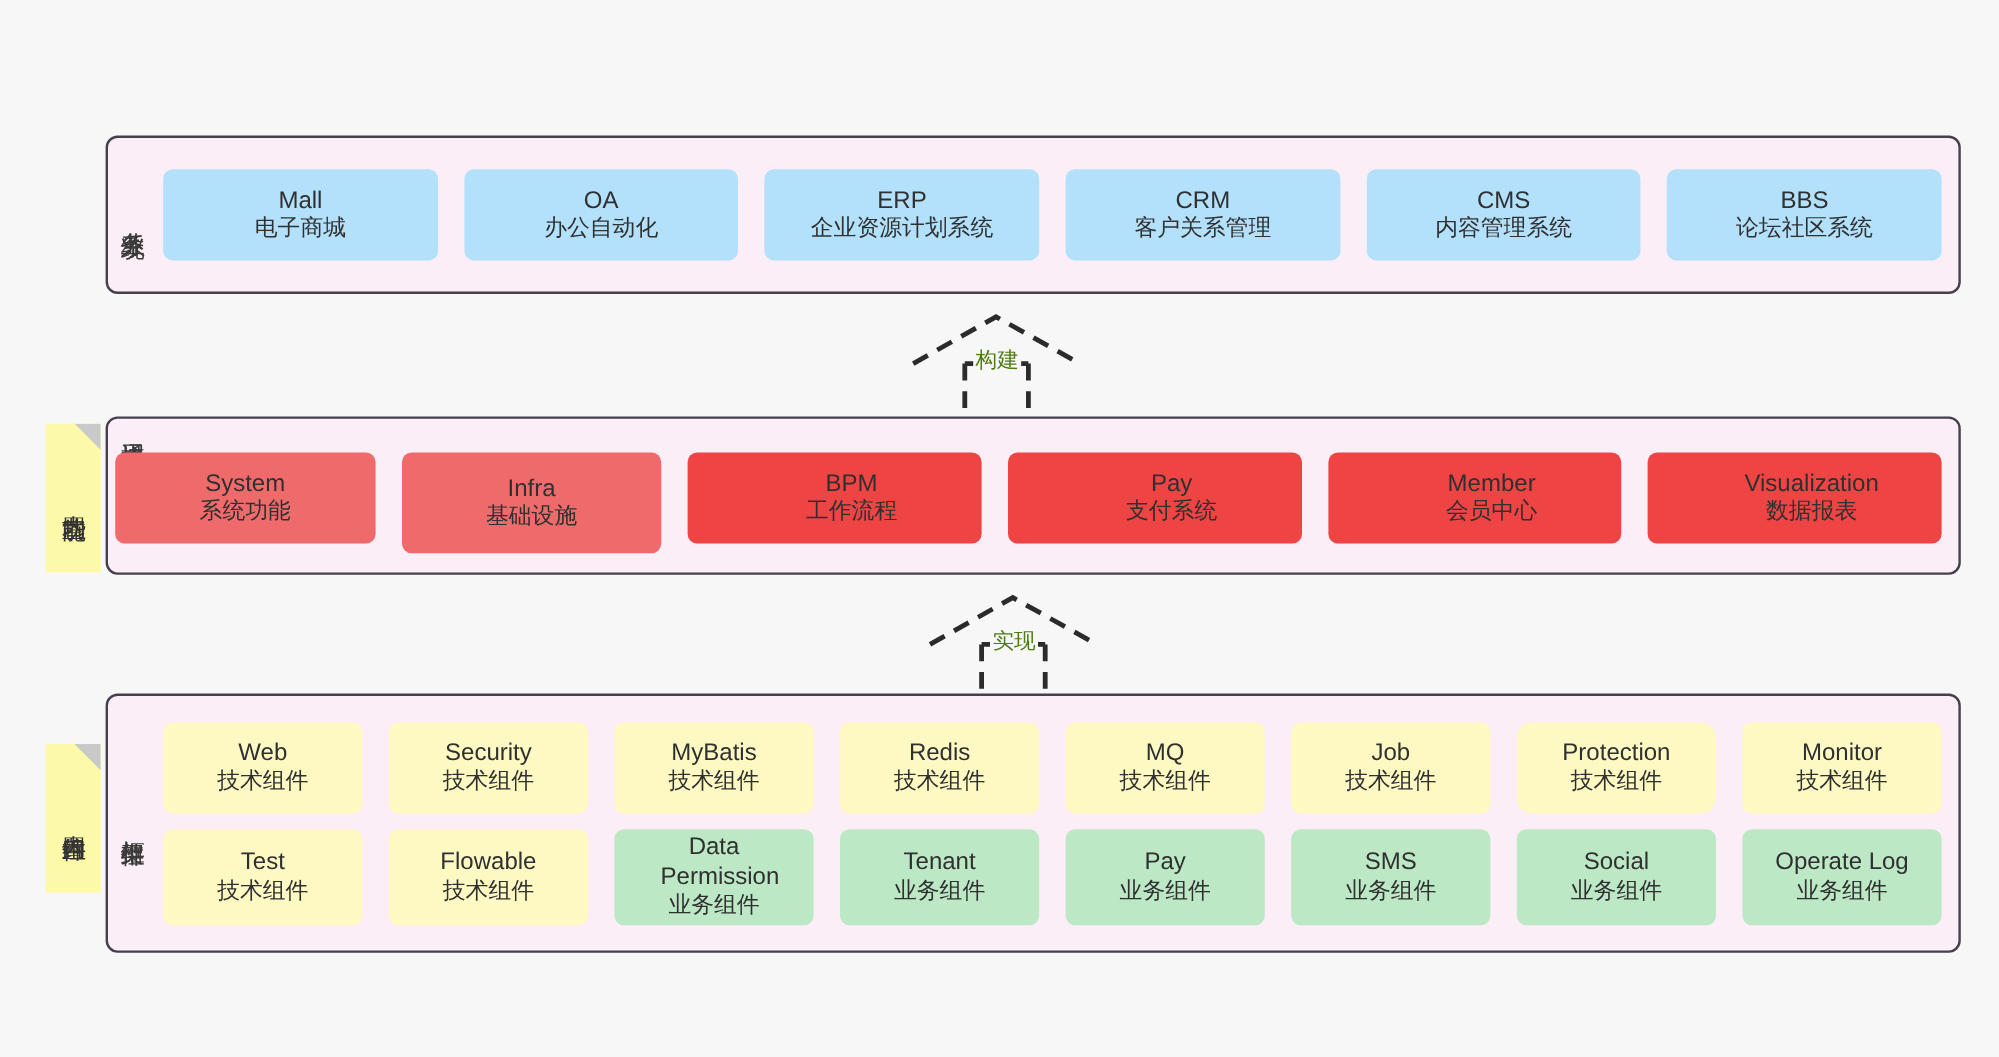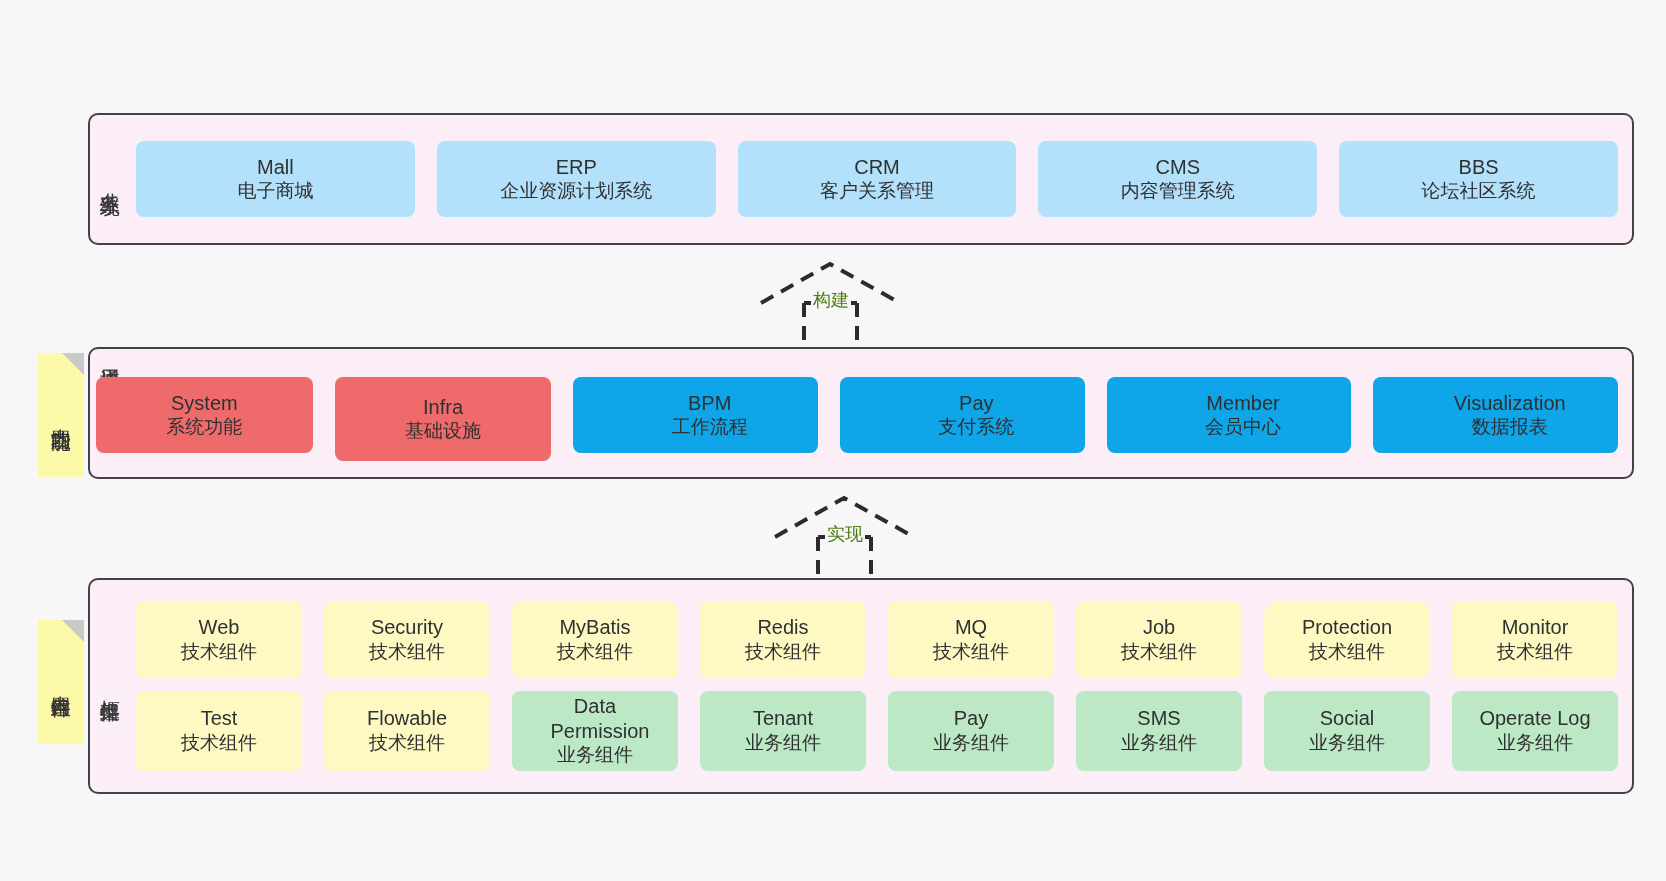--- a/index.html
+++ b/index.html
@@ -81,21 +81,21 @@
     color: #2f3030;
   }
   .card .t2 {
     font-size: 19px;
     line-height: 1.25;
     color: #2f3030;
   }
 
   .c-blue       { background: #b3e0fb; }
   .c-red        { background: #ef6b6b; }
-  .c-pink       { background: #0ea5e9; padding-left: 32px; }
+  .c-pink       { background: #ef4444; padding-left: 32px; }
   .c-green      { background: #fef9c3; }
   .c-lightgreen { background: #bde8c6; }
 
   
   .sticky {
     position: absolute;
     background: #fcfaa8;
     box-sizing: border-box;
     display: flex;
     align-items: center;
@@ -140,20 +140,24 @@
 
   <div class="layer" id="layer-business-system" style="left:88px; top:113px; width:1546px; height:132px;">
     <div class="layer-title">业务系统</div>
     <div class="layer-body">
       <div class="row">
         <div class="card c-blue" style="height:76px;">
           <div class="t1">Mall</div>
           <div class="t2">电子商城</div>
         </div>
         <div class="card c-blue" style="height:76px;">
+          <div class="t1">OA</div>
+          <div class="t2">办公自动化</div>
+        </div>
+        <div class="card c-blue" style="height:76px;">
           <div class="t1">ERP</div>
           <div class="t2">企业资源计划系统</div>
         </div>
         <div class="card c-blue" style="height:76px;">
           <div class="t1">CRM</div>
           <div class="t2">客户关系管理</div>
         </div>
         <div class="card c-blue" style="height:76px;">
           <div class="t1">CMS</div>
           <div class="t2">内容管理系统</div>

